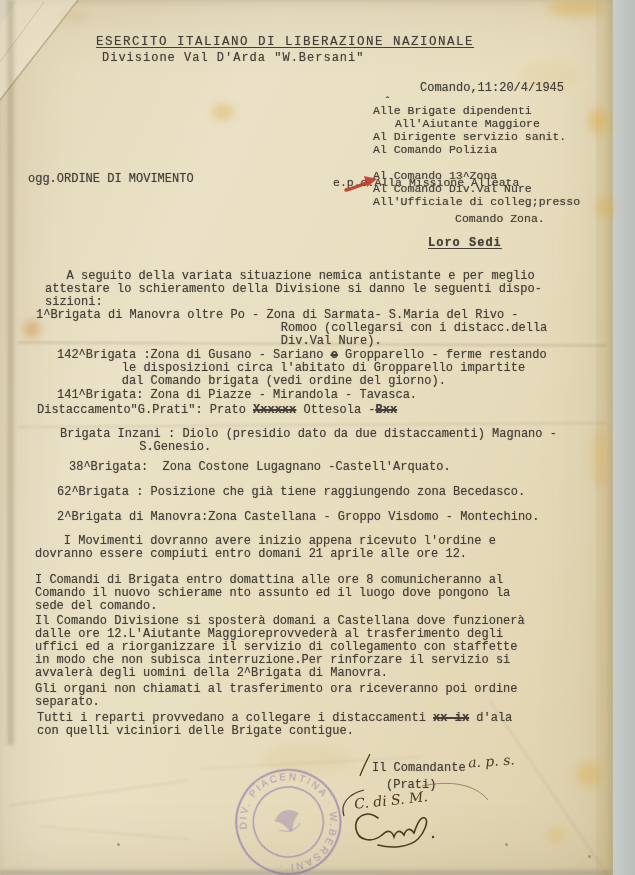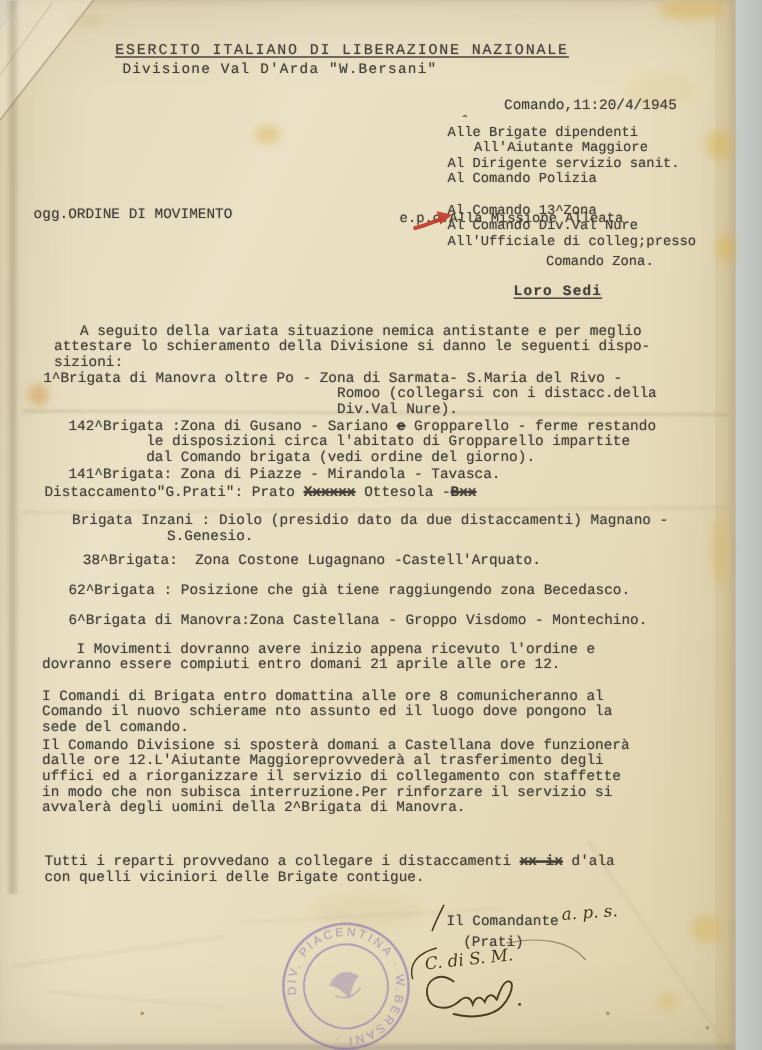--- a/index.html
+++ b/index.html
@@ -94,31 +94,33 @@
                                   Div.Val Nure).</div>
   <div class="typed" style="left:57px;top:349px;"><span>142^Brigata :Zona di Gusano - Sariano </span><span class="struck">e</span><span> Gropparello - ferme restando
          le disposizioni circa l'abitato di Gropparello impartite
          dal Comando brigata (vedi ordine del giorno).</span></div>
   <div class="typed" style="left:57px;top:389px;">141^Brigata: Zona di Piazze - Mirandola - Tavasca.</div>
   <div class="typed" style="left:37px;top:404px;"><span>Distaccamento"G.Prati": Prato </span><span class="struck">Xxxxxx</span><span> Ottesola -</span><span class="struck">Bxx</span></div>
   <div class="typed" style="left:60px;top:428px;">Brigata Inzani : Diolo (presidio dato da due distaccamenti) Magnano -
            S.Genesio.</div>
   <div class="typed" style="left:57px;top:461px;margin-left:12px;">38^Brigata:  Zona Costone Lugagnano -Castell'Arquato.</div>
   <div class="typed" style="left:57px;top:486px;">62^Brigata : Posizione che già tiene raggiungendo zona Becedasco.</div>
-  <div class="typed" style="left:57px;top:511px;">6^Brigata di Manovra:Zona Castellana - Groppo Visdomo - Montechino.</div>
+  <div class="typed" style="left:57px;top:511px;">2^Brigata di Manovra:Zona Castellana - Groppo Visdomo - Montechino.</div>
   <div class="typed" style="left:35px;top:535px;">    I Movimenti dovranno avere inizio appena ricevuto l'ordine e
 dovranno essere compiuti entro domani 21 aprile alle ore 12.</div>
   <div class="typed" style="left:35px;top:574px;">I Comandi di Brigata entro domattina alle ore 8 comunicheranno al
 Comando il nuovo schierame nto assunto ed il luogo dove pongono la
 sede del comando.</div>
   <div class="typed" style="left:35px;top:615px;">Il Comando Divisione si sposterà domani a Castellana dove funzionerà
 dalle ore 12.L'Aiutante Maggioreprovvederà al trasferimento degli
 uffici ed a riorganizzare il servizio di collegamento con staffette
 in modo che non subisca interruzione.Per rinforzare il servizio si
 avvalerà degli uomini della 2^Brigata di Manovra.</div>
+  <div class="typed" style="left:35px;top:683px;">Gli organi non chiamati al trasferimento ora riceveranno poi ordine
+separato.</div>
   <div class="typed" style="left:37px;top:712px;"><span>Tutti i reparti provvedano a collegare i distaccamenti </span><span class="struck">xx ix</span><span> d'ala
 con quelli viciniori delle Brigate contigue.</span></div>
 
   <svg style="position:absolute;left:358px;top:752px;" width="14" height="26">
     <path d="M12,2 C8,10 4,18 2,24" stroke="#4a3a20" stroke-width="1.3" fill="none"></path>
   </svg>
   <div class="typed" style="left:372px;top:762px;">Il Comandante</div>
   <div class="hand" style="left:468px;top:753px;font-size:14px;transform:rotate(-4deg);">a. p. s.</div>
   <div class="typed" style="left:386px;top:779px;">(Prati)</div>
   <svg style="position:absolute;left:420px;top:778px;" width="70" height="28">

